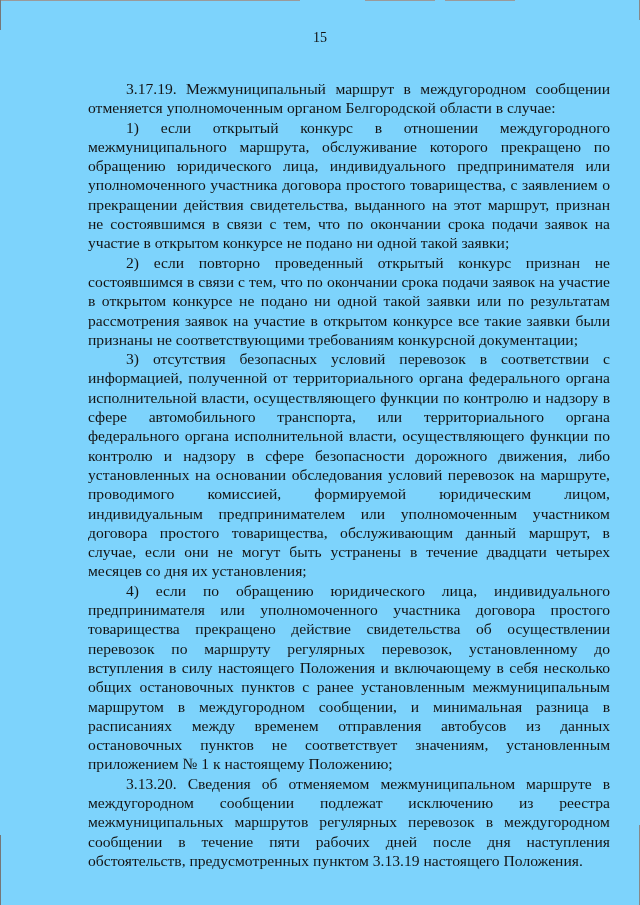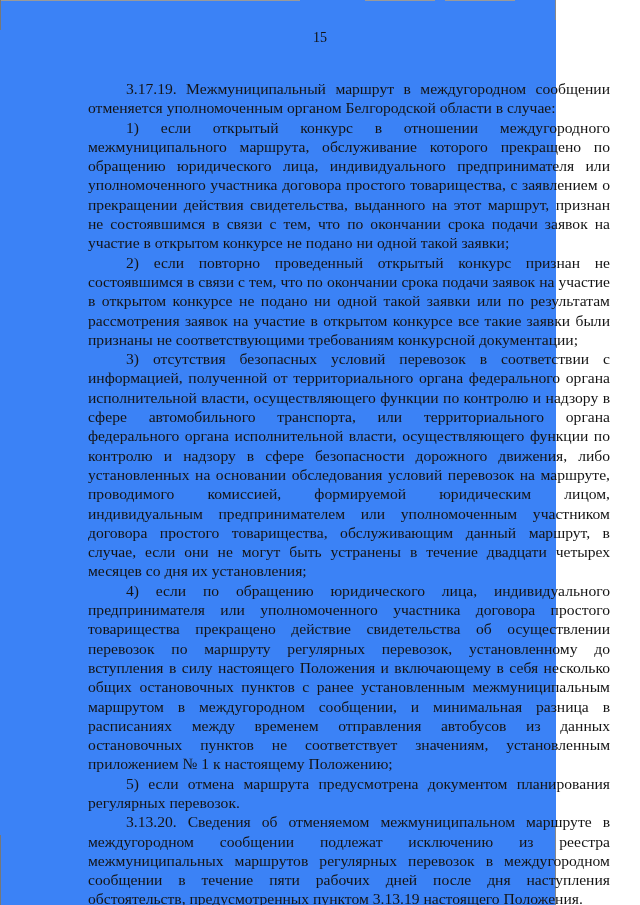--- a/index.html
+++ b/index.html
@@ -1,19 +1,19 @@
 <!DOCTYPE html>
 <html><head>
   <meta charset="utf-8">
   <style>
     html, body { margin: 0; padding: 0; background: #ffffff; }
     body { width: 640px; height: 905px; position: relative; overflow: hidden; }
     .page {
-      position: absolute; left: 0; top: 0; width: 556px; height: 905px;
-      background: #3b82f6;
+      position: absolute; left: 0; top: 0; width: 640px; height: 905px;
+      background: #7dd3fc;
     }
     .edge-top { position:absolute; top:0; height:1px; background:#9a9a9a; }
     .edge-left { position:absolute; left:0; width:1px; background:#777; }
     .edge-right { position:absolute; right:0; width:1px; background:#888; }
     .page-number {
       position: absolute; top: 30px; left: 0; width: 640px; text-align: center;
       font-family: "Liberation Serif", serif; font-size: 14px; color: #111;
     }
     .body-text {
       position: absolute; left: 88px; top: 79px; width: 522px;
@@ -36,16 +36,15 @@
   <div class="edge-right" style="top:825px;height:80px;"></div>
 
   <div class="page-number">15</div>
 
   <div class="body-text">
     <p class="para first">3.17.19. Межмуниципальный маршрут в междугородном сообщении отменяется уполномоченным органом Белгородской области в случае:</p>
     <p class="para">1) если открытый конкурс в отношении междугородного межмуниципального маршрута, обслуживание которого прекращено по обращению юридического лица, индивидуального предпринимателя или уполномоченного участника договора простого товарищества, с заявлением о прекращении действия свидетельства, выданного на этот маршрут, признан не состоявшимся в связи с тем, что по окончании срока подачи заявок на участие в открытом конкурсе не подано ни одной такой заявки;</p>
     <p class="para">2) если повторно проведенный открытый конкурс признан не состоявшимся в связи с тем, что по окончании срока подачи заявок на участие в открытом конкурсе не подано ни одной такой заявки или по результатам рассмотрения заявок на участие в открытом конкурсе все такие заявки были признаны не соответствующими требованиям конкурсной документации;</p>
     <p class="para">3) отсутствия безопасных условий перевозок в соответствии с информацией, полученной от территориального органа федерального органа исполнительной власти, осуществляющего функции по контролю и надзору в сфере автомобильного транспорта, или территориального органа федерального органа исполнительной власти, осуществляющего функции по контролю и надзору в сфере безопасности дорожного движения, либо установленных на основании обследования условий перевозок на маршруте, проводимого комиссией, формируемой юридическим лицом, индивидуальным предпринимателем или уполномоченным участником договора простого товарищества, обслуживающим данный маршрут, в случае, если они не могут быть устранены в течение двадцати четырех месяцев со дня их установления;</p>
     <p class="para">4) если по обращению юридического лица, индивидуального предпринимателя или уполномоченного участника договора простого товарищества прекращено действие свидетельства об осуществлении перевозок по маршруту регулярных перевозок, установленному до вступления в силу настоящего Положения и включающему в себя несколько общих остановочных пунктов с ранее установленным межмуниципальным маршрутом в междугородном сообщении, и минимальная разница в расписаниях между временем отправления автобусов из данных остановочных пунктов не соответствует значениям, установленным приложением № 1 к настоящему Положению;</p>
-    <p class="para">5) если отмена маршрута предусмотрена документом планирования регулярных перевозок.</p>
     <p class="para">3.13.20. Сведения об отменяемом межмуниципальном маршруте в междугородном сообщении подлежат исключению из реестра межмуниципальных маршрутов регулярных перевозок в междугородном сообщении в течение пяти рабочих дней после дня наступления обстоятельств, предусмотренных пунктом 3.13.19 настоящего Положения.</p>
   </div>
 </div>
 
 </body></html>

